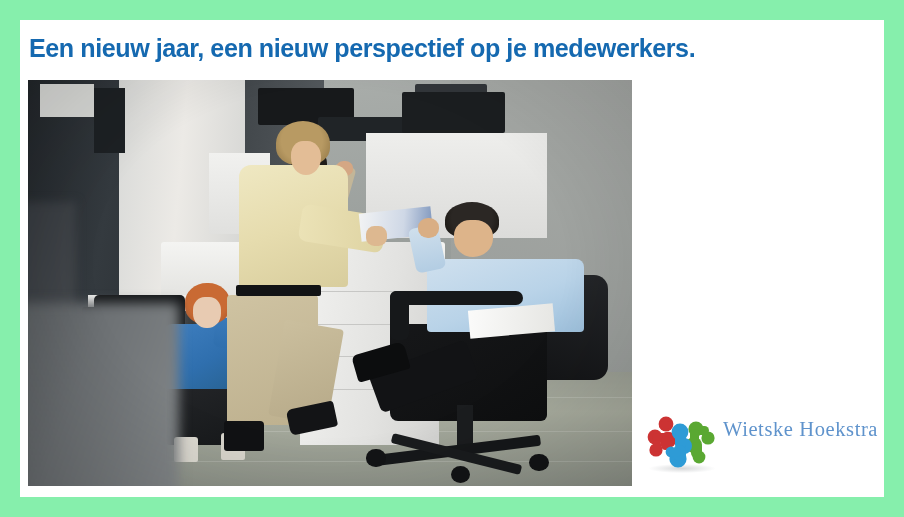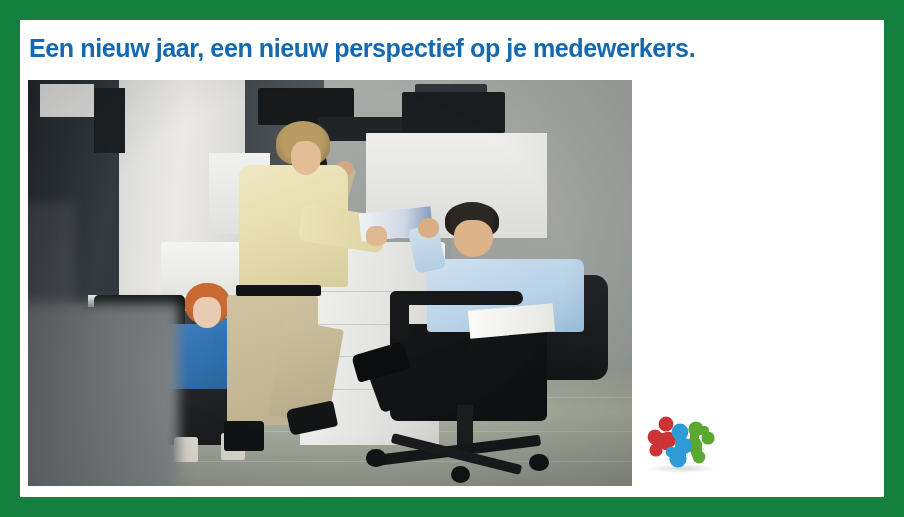--- a/index.html
+++ b/index.html
@@ -9,21 +9,21 @@
   }
   body {
     font-family: "Liberation Sans", sans-serif;
   }
 
   .banner {
     position: relative;
     width: 904px;
     height: 517px;
     box-sizing: border-box;
-    background: #15803d;
+    background: #86efac;
     overflow: hidden;
   }
 
   .banner-inner {
     position: absolute;
     left: 20px;
     top: 20px;
     width: 864px;
     height: 477px;
     background: #ffffff;
@@ -449,17 +449,18 @@
           <circle cx="33" cy="20" r="8.4" fill="#2e9bd6"></circle>
           <circle cx="37" cy="34" r="8.0" fill="#2e9bd6"></circle>
           <circle cx="31" cy="47" r="8.6" fill="#2e9bd6"></circle>
           <circle cx="24" cy="40" r="5.4" fill="#2e9bd6"></circle>
           <rect x="28" y="18" width="11" height="20" rx="5.5" fill="#2e9bd6"></rect>
           <rect x="26" y="33" width="13" height="16" rx="6" fill="#2e9bd6"></rect>
           <rect x="22" y="36" width="12" height="9" rx="4.5" fill="#2e9bd6"></rect>
         </svg>
       </div>
       <div class="logo-text">
+        <div class="logo-title">Wietske Hoekstra</div>
       </div>
     </div>
 
   </div>
 </div>
 
 </body></html>

